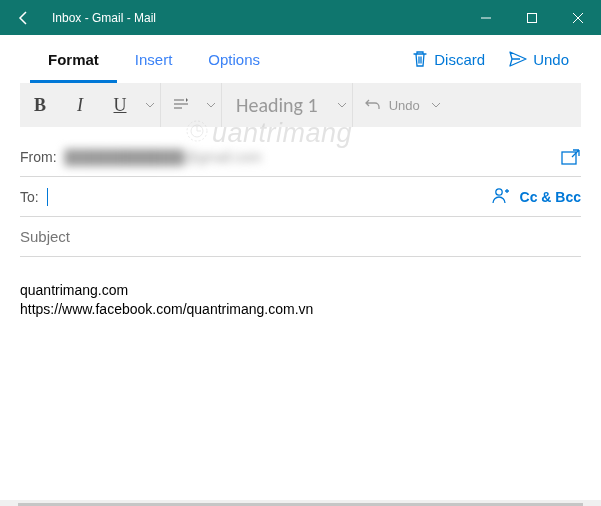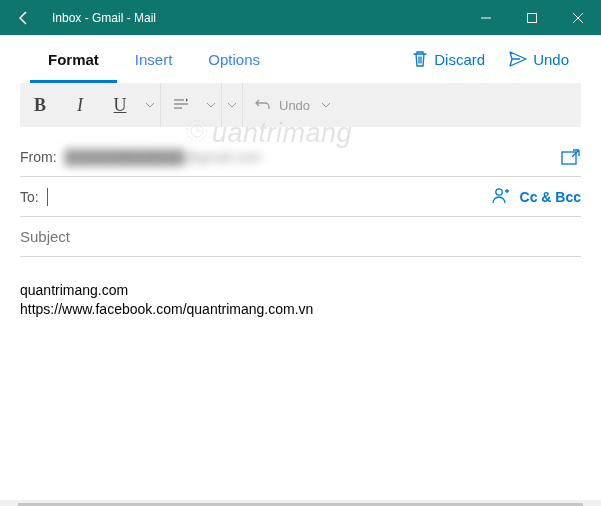--- a/index.html
+++ b/index.html
@@ -121,20 +121,23 @@
               <path d="M14 0v4l2-2-2-2" fill="#666"></path>
             </svg>
       </div>
       <div class="tool-dd">
         <svg width="8" height="5" viewBox="0 0 8 5">
               <path d="M0 0l4 4 4-4" stroke="#999" fill="none"></path>
             </svg>
       </div>
     </div>
     <div class="tool-group">
+      <div class="style-select">
+        <span>Heading 1</span>
+      </div>
       <div class="tool-dd">
         <svg width="8" height="5" viewBox="0 0 8 5">
               <path d="M0 0l4 4 4-4" stroke="#999" fill="none"></path>
             </svg>
       </div>
     </div>
     <div class="tool-group" style="border-right:none; flex:1;">
       <div class="undo-group">
         <svg width="16" height="14" viewBox="0 0 16 14">
               <path d="M4 2L1 5l3 3M1 5h9a4 4 0 014 4v2" stroke="#999" stroke-width="1.3" fill="none"></path>

